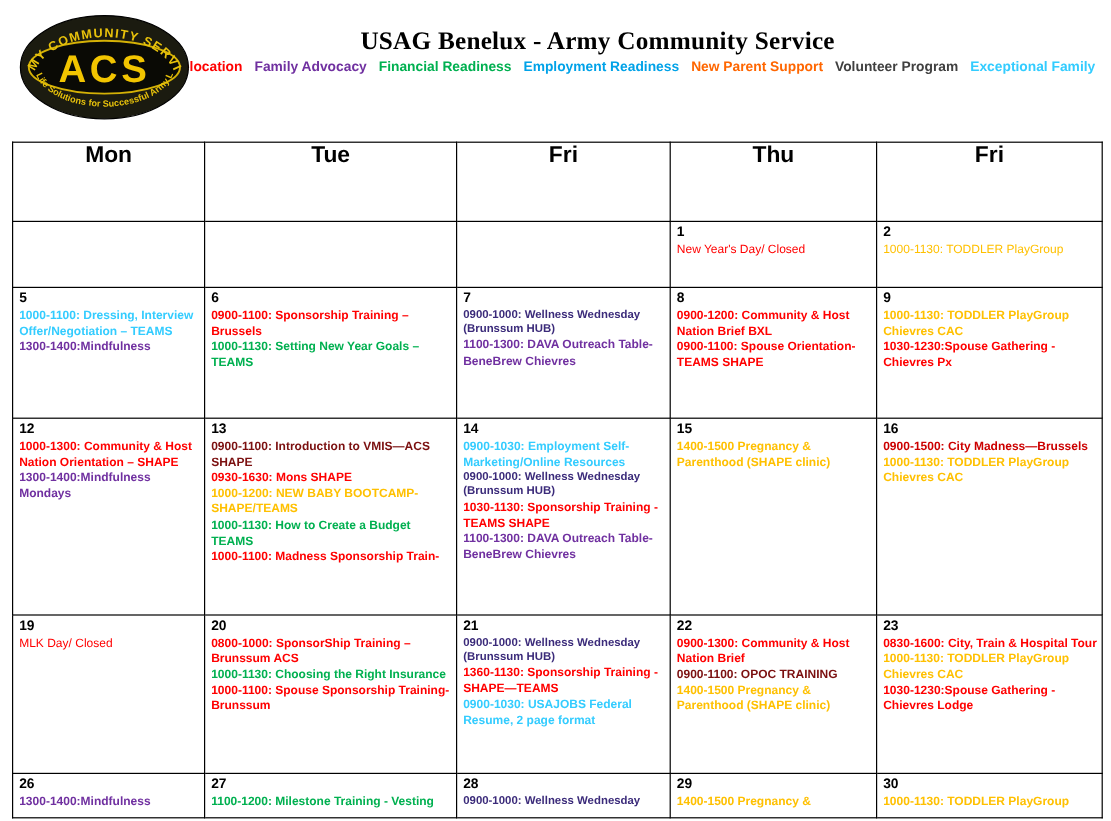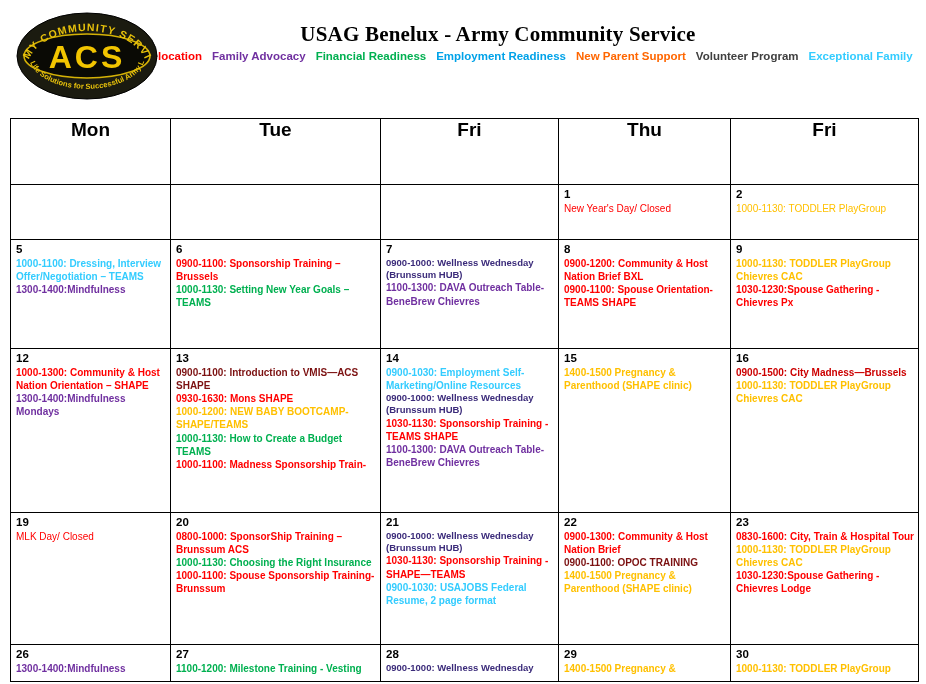--- a/index.html
+++ b/index.html
@@ -291,21 +291,21 @@
             <div class="events">
               <div class="ev " style="color: rgb(255, 0, 0);">0800-1000: SponsorShip Training – Brunssum ACS</div>
               <div class="ev " style="color: rgb(0, 176, 80);">1000-1130: Choosing the Right Insurance</div>
               <div class="ev " style="color: rgb(255, 0, 0);">1000-1100: Spouse Sponsorship Training-Brunssum</div>
             </div>
           </td>
           <td class="daycell">
             <div class="daynum">21</div>
             <div class="events">
               <div class="ev small" style="color: rgb(59, 43, 122);">0900-1000: Wellness Wednesday (Brunssum HUB)</div>
-              <div class="ev " style="color: rgb(255, 0, 0);">1030-1130: Sponsorship Training - SHAPE—TEAMS</div>
+              <div class="ev " style="color: rgb(255, 0, 0);">1360-1130: Sponsorship Training - SHAPE—TEAMS</div>
               <div class="ev " style="color: rgb(51, 204, 255);">0900-1030: USAJOBS Federal Resume, 2 page format</div>
             </div>
           </td>
           <td class="daycell">
             <div class="daynum">22</div>
             <div class="events">
               <div class="ev " style="color: rgb(255, 0, 0);">0900-1300: Community &amp; Host Nation Brief</div>
               <div class="ev " style="color: rgb(123, 16, 16);">0900-1100: OPOC TRAINING</div>
               <div class="ev " style="color: rgb(255, 192, 0);">1400-1500 Pregnancy &amp; Parenthood (SHAPE clinic)</div>
             </div>

